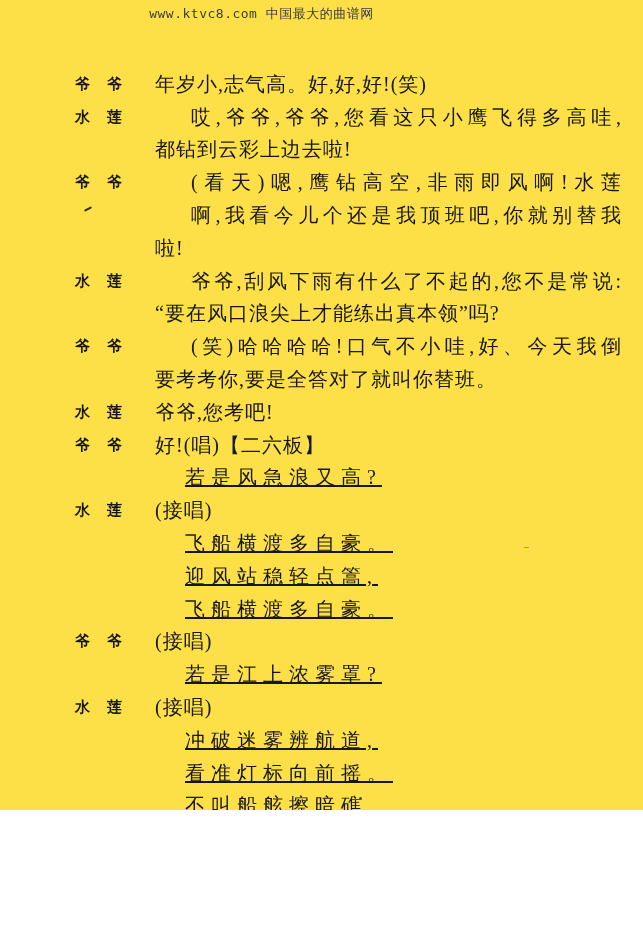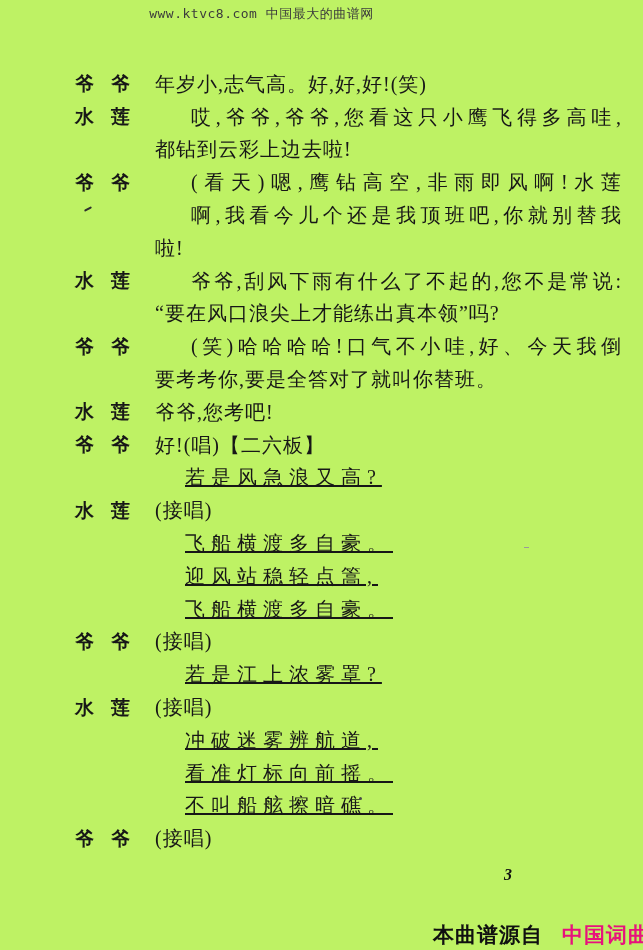--- a/index.html
+++ b/index.html
@@ -1,19 +1,19 @@
 <!DOCTYPE html>
 <html><head>
 <meta charset="utf-8">
 <style>
   html,body{margin:0;padding:0;}
   .page{
     position:relative;
-    width:643px;height:950px;
-    background:#bef264;
+    width:643px;height:810px;
+    background:#fde047;
     overflow:hidden;
     font-family:"Liberation Serif","DejaVu Serif",serif;
     color:#171717;
   }
   
   .watermark{
     position:absolute;top:5px;left:0;width:643px;
     text-align:center;
     font-family:"DejaVu Sans Mono",monospace;
     font-size:13px;color:#3c3c3c;letter-spacing:0.5px;
@@ -21,21 +21,21 @@
   }
   
   .content{
     position:absolute;left:75px;top:68px;width:546px;
   }
   .line{
     display:flex;align-items:center;height:32.8px;
   }
   .speaker{
     width:80px;flex:0 0 80px;
-    font-size:19px;font-weight:600;letter-spacing:17px;
+    font-size:15px;font-weight:600;letter-spacing:17px;
     white-space:nowrap;overflow:visible;
   }
   .text{
     flex:1;font-size:20px;letter-spacing:1px;
     white-space:nowrap;
   }
   .line.fill .text{
     white-space:normal;
     text-align:justify;text-align-last:justify;
     letter-spacing:0;

